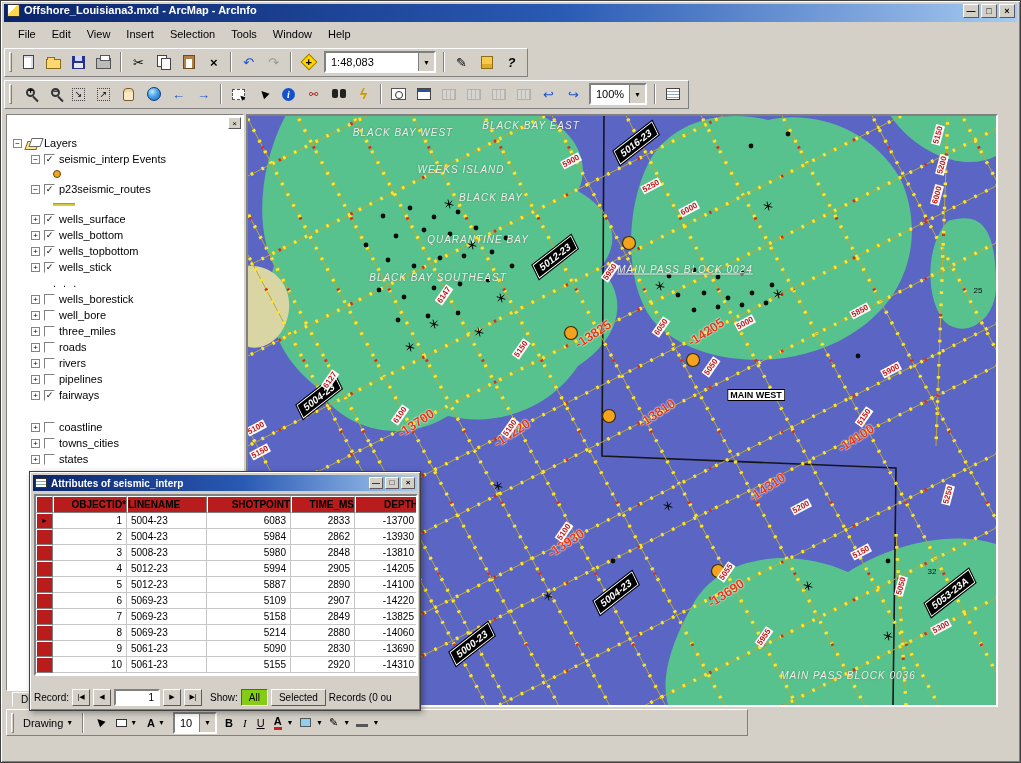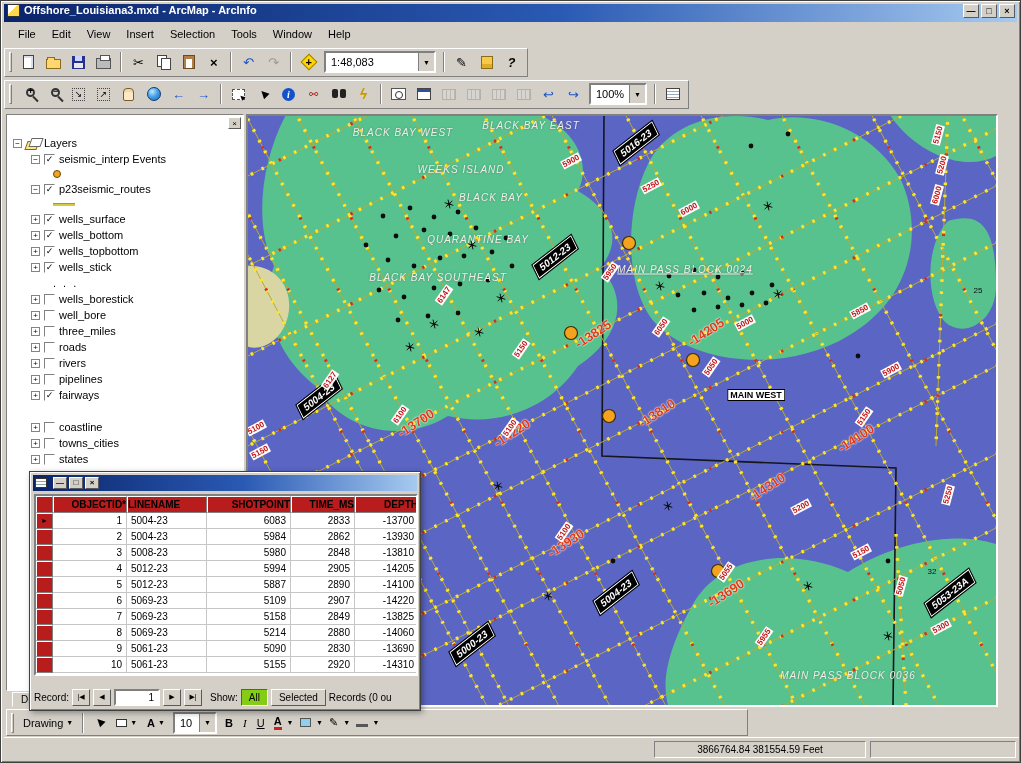--- a/index.html
+++ b/index.html
@@ -660,20 +660,21 @@
         <span class="shot" style="left: 653px; top: 470px; transform: translate(-50%, -50%) rotate(-75deg);">5050</span>
         <span class="shot" style="left: 323px; top: 45px; transform: translate(-50%, -50%) rotate(-28deg);">5900</span>
         <span class="blocknum" style="left: 730px; top: 174px; transform: translate(-50%, -50%);">25</span>
         <span class="blocknum" style="left: 684px; top: 455px; transform: translate(-50%, -50%);">32</span>
       </div>
   </div>
 
   <div class="attrwin">
     <div class="titlebar2">
       <span class="ic-table"></span>
+      <span class="cap">Attributes of seismic_interp</span>
       <span class="winbtn raised">—</span>
       <span class="winbtn raised">□</span>
       <span class="winbtn raised">×</span>
     </div>
     <div class="attrtable">
       <div class="trow">
         <span class="selcell" style="height:17px;"></span>
         <span class="hcell c0">OBJECTID*</span>
         <span class="hcell c1">LINENAME</span>
         <span class="hcell c2">SHOTPOINT</span>
@@ -813,18 +814,14 @@
     <span class="clrbtn">
         <i class="g" style="font-size:11px;">✎</i>
         <span class="darr">▼</span>
       </span>
     <span class="clrbtn">
         <span class="clrLine"></span>
         <span class="darr">▼</span>
       </span>
   </div>
 
-  <div class="statusbar">
-    <span class="coordbox">3866764.84 381554.59 Feet</span>
-    <span class="emptybox"></span>
-  </div>
 
 </div>
 
 </body></html>

